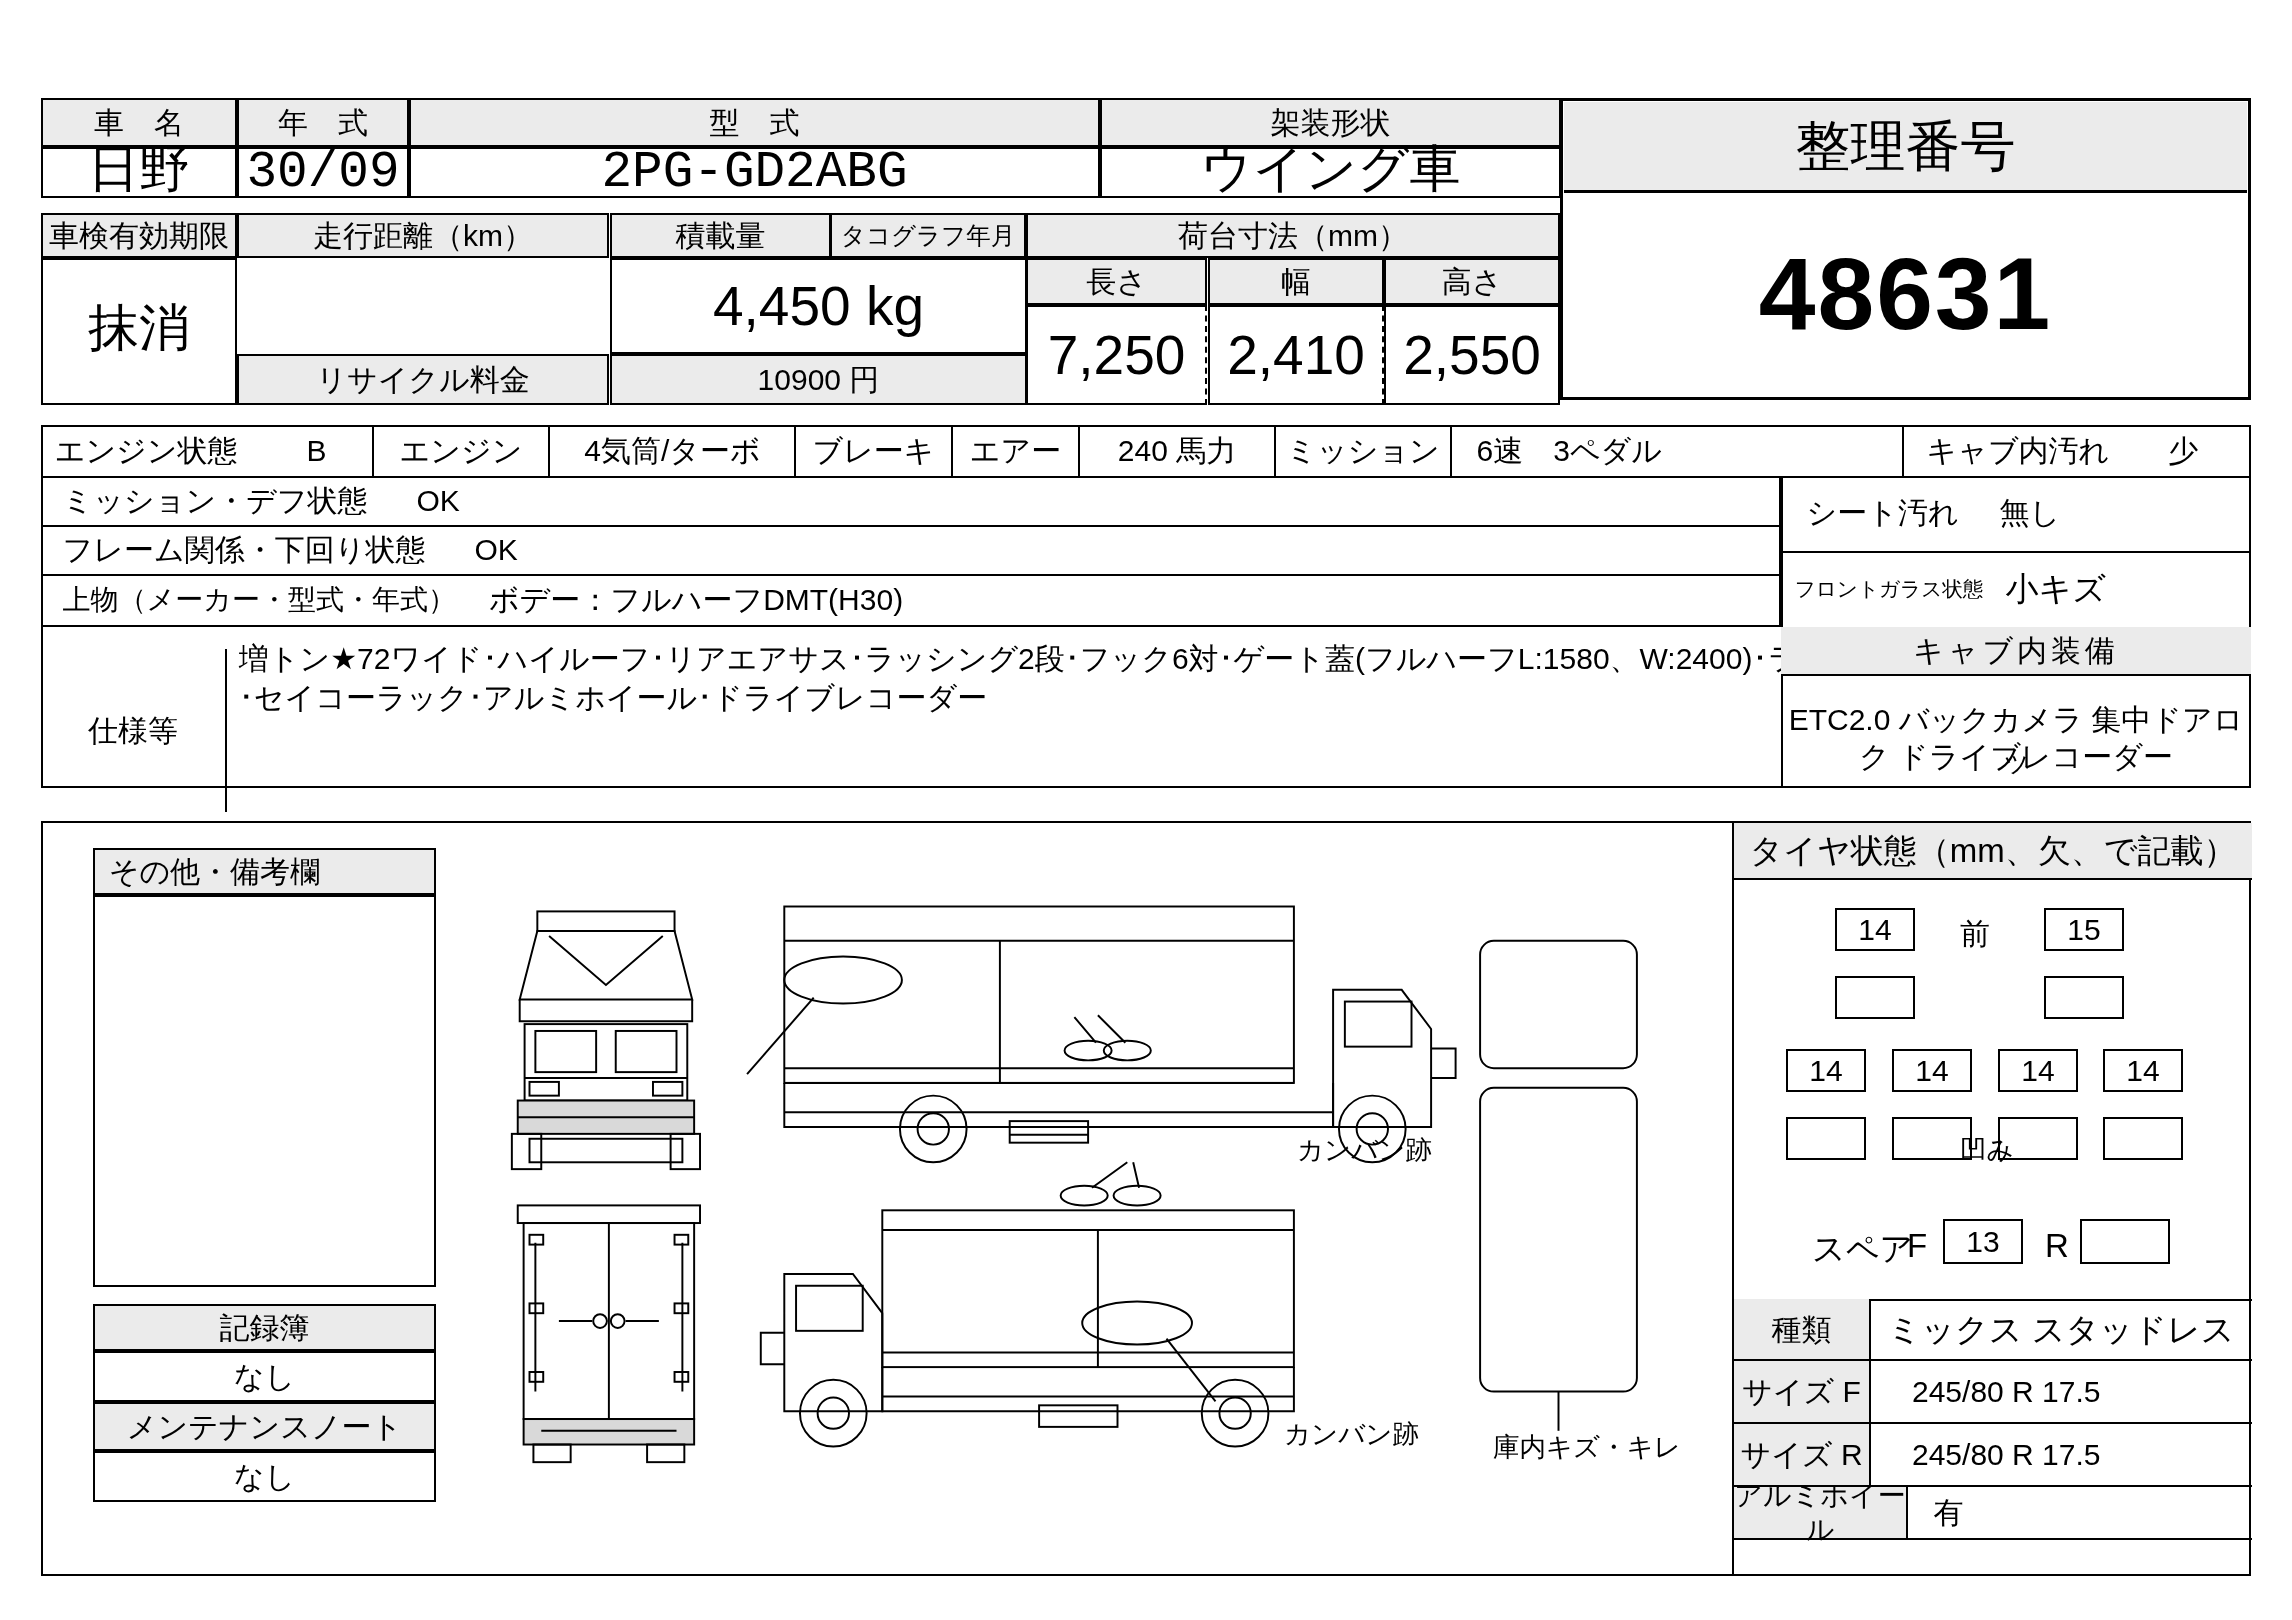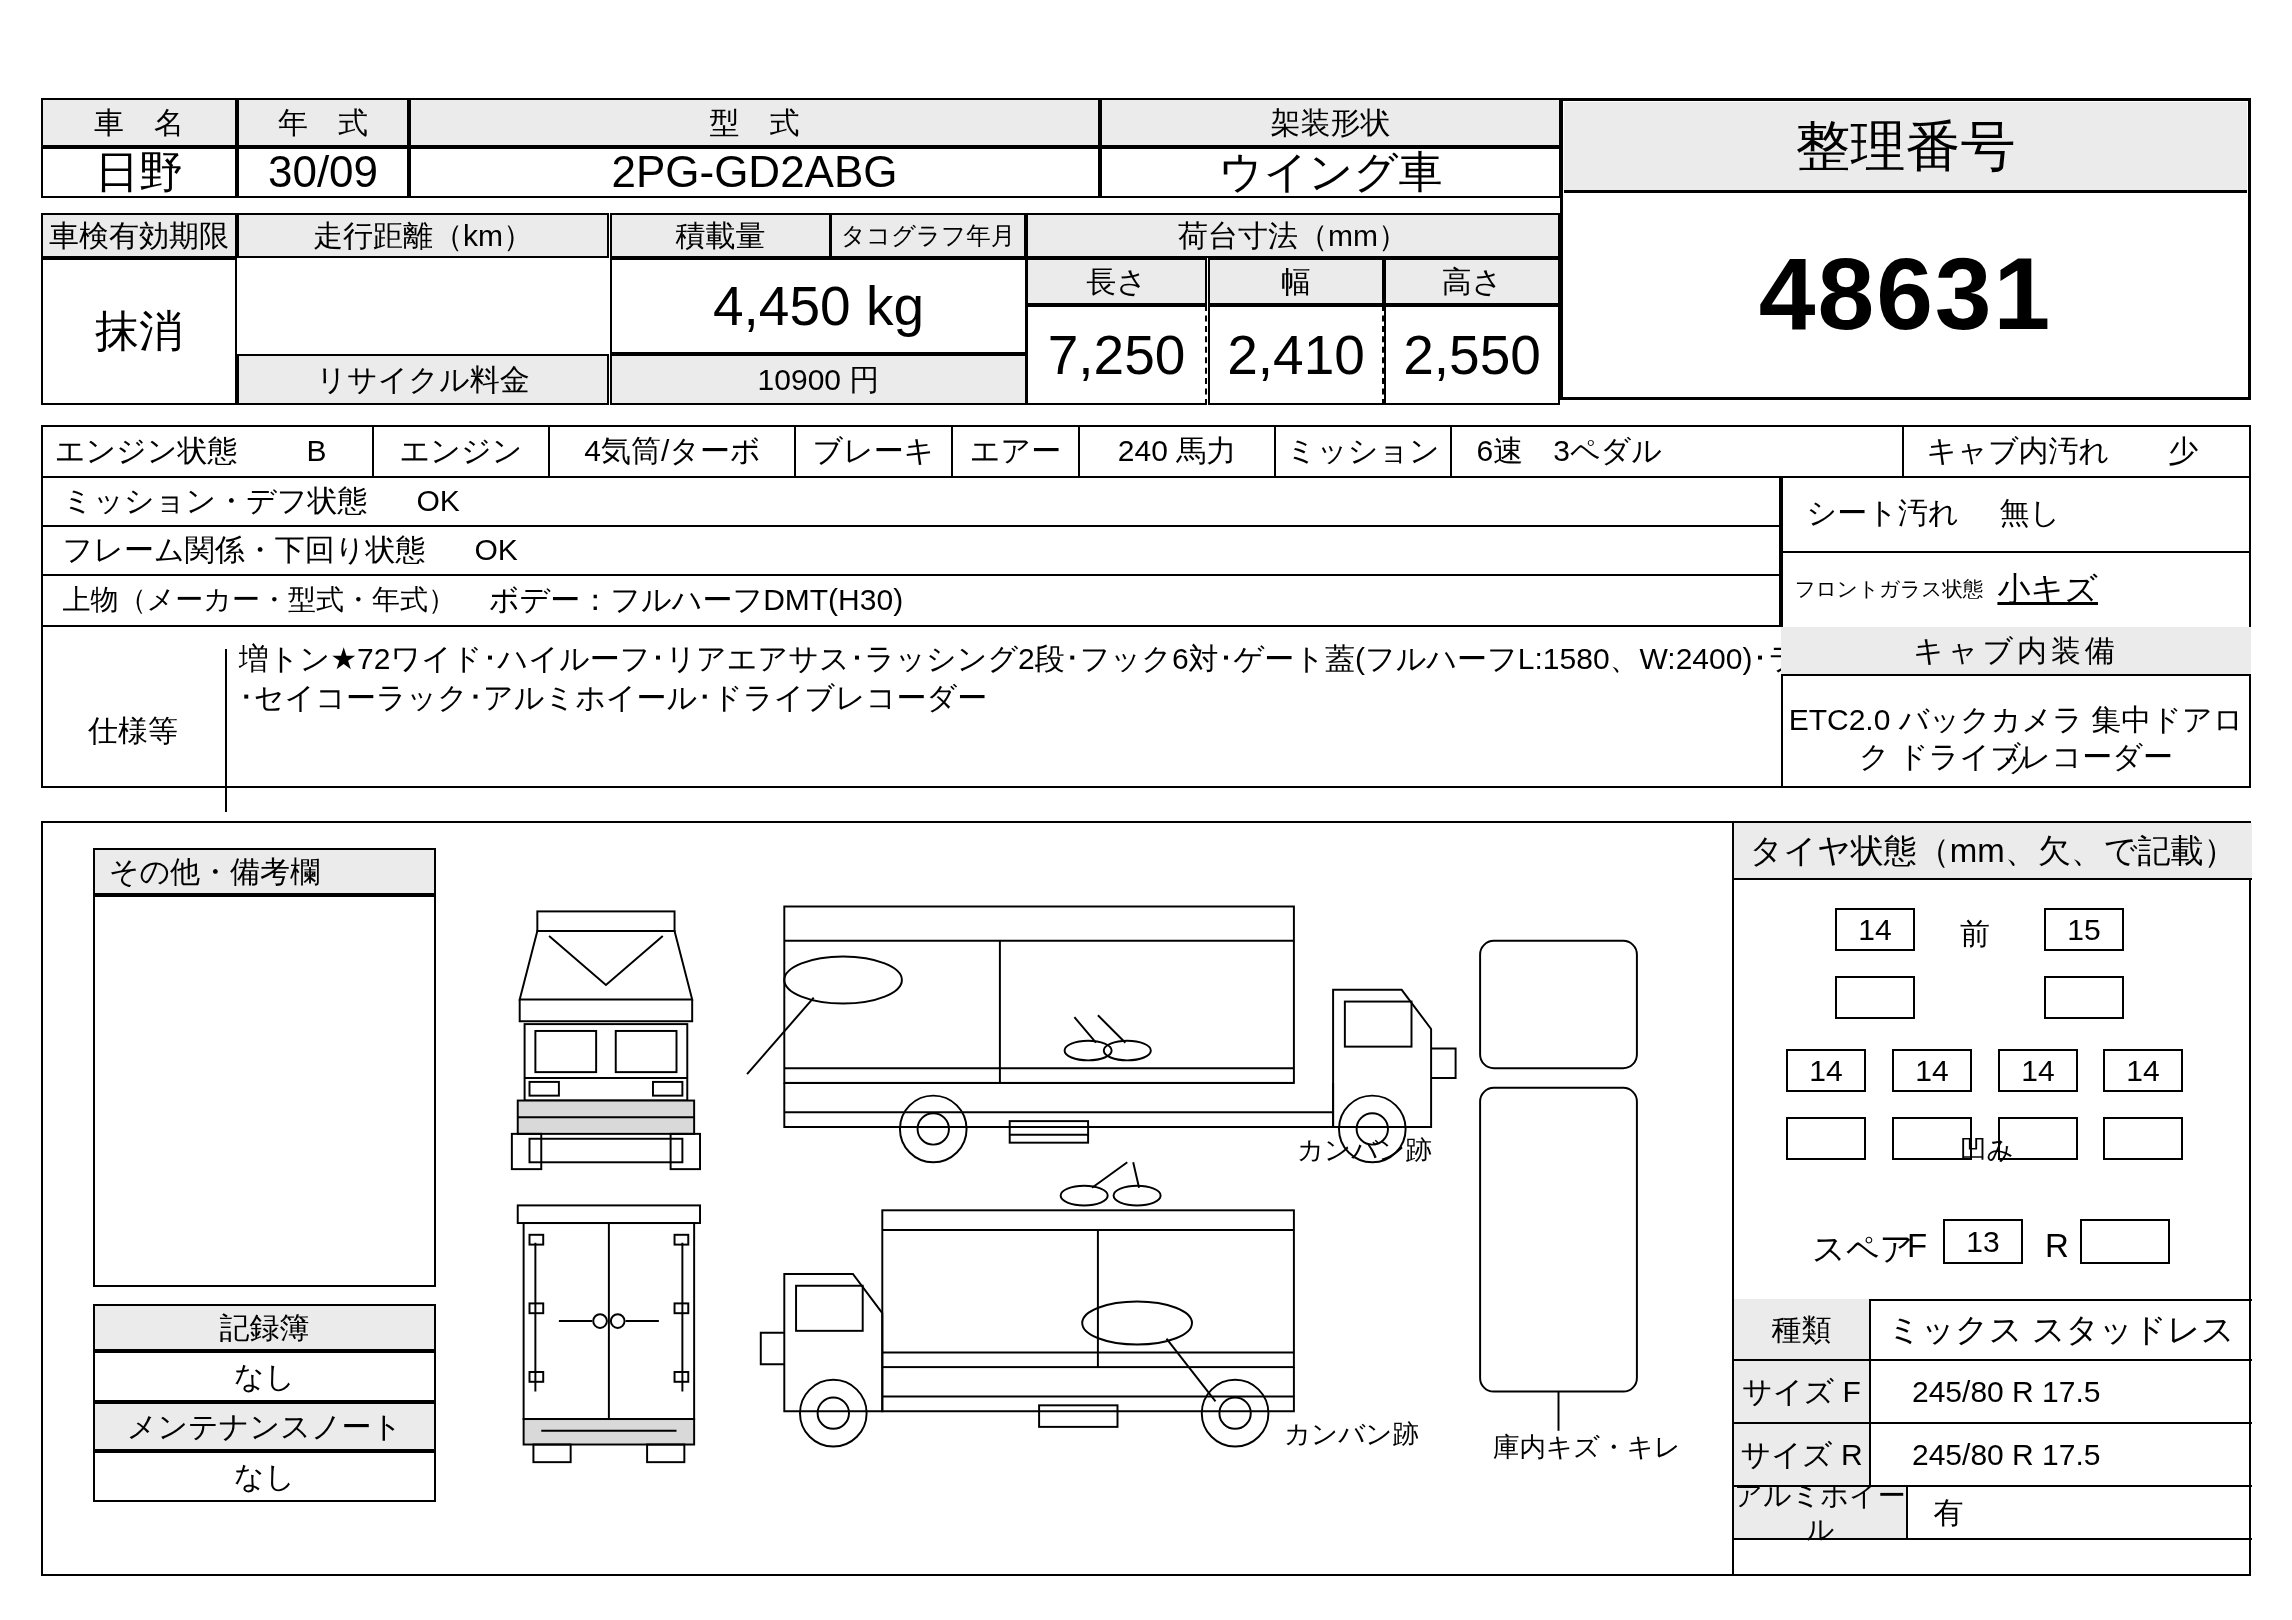--- a/index.html
+++ b/index.html
@@ -27,21 +27,21 @@
     line-height: 1.2;
   }
   .hdr { background: #ebebeb; }
   .lft { justify-content: flex-start; padding-left: 13.7px; text-align: left; }
   .f14 { font-size: 20.6px; }
   .f16 { font-size: 24.5px; }
   .f17 { font-size: 26.5px; }
   .f18 { font-size: 28px; }
   .f20 { font-size: 30px; }
   .f22 { font-size: 33px; }
-  .f26 { font-size: 44px; }
+  .f26 { font-size: 51px; font-family: Liberation Mono, monospace; }
   .f36 { font-size: 55px; }
   .f70 { font-size: 102px; font-weight: 700; letter-spacing: 2px; }
   .sp2 { letter-spacing: 3.9px; }
   .dash-r { border-right: 2px dashed #000; }
   svg { display: block; }
 </style>
 </head>
 <body>
 
 <div id="sheet">
@@ -126,21 +126,21 @@
   <div class="abs" style="left:1781px; top:476px; width:2px; height:312px; background:#000;"></div>
 
   <div class="bx f20 lft" style="left:1781px; top:476px; width:470px; height:74px; border:none; padding-left:25.5px;">
     <span>シート汚れ</span>
     <span style="margin-left:41px;">無し</span>
   </div>
   <div class="abs" style="left:1781px; top:551px; width:470px; height:2px; background:#000;"></div>
 
   <div class="bx lft" style="left:1781px; top:551px; width:470px; height:76px; border:none; padding-left:13.7px;">
     <span class="f14">フロントガラス状態</span>
-    <span class="f22" style="margin-left:14px;text-decoration:underline;">小キズ</span>
+    <span class="f22" style="margin-left:22px;">小キズ</span>
   </div>
   <div class="abs" style="left:1781px; top:627px; width:470px; height:2px; background:#000;"></div>
 
   <div class="bx hdr f20 sp2" style="left:1781px; top:627px; width:470px; height:47px; border:none;">キャブ内装備</div>
   <div class="abs" style="left:1781px; top:674px; width:470px; height:2px; background:#000;"></div>
   <div class="abs" style="left:1781px; top:676px; width:470px; height:112px;">
     <div class="abs f20" style="left:0; top:23.5px; width:470px; text-align:center;">ETC2.0 バックカメラ 集中ドアロッ</div>
     <div class="abs f20" style="left:0; top:61px; width:470px; text-align:center;">ク ドライブレコーダー</div>
   </div>
 

